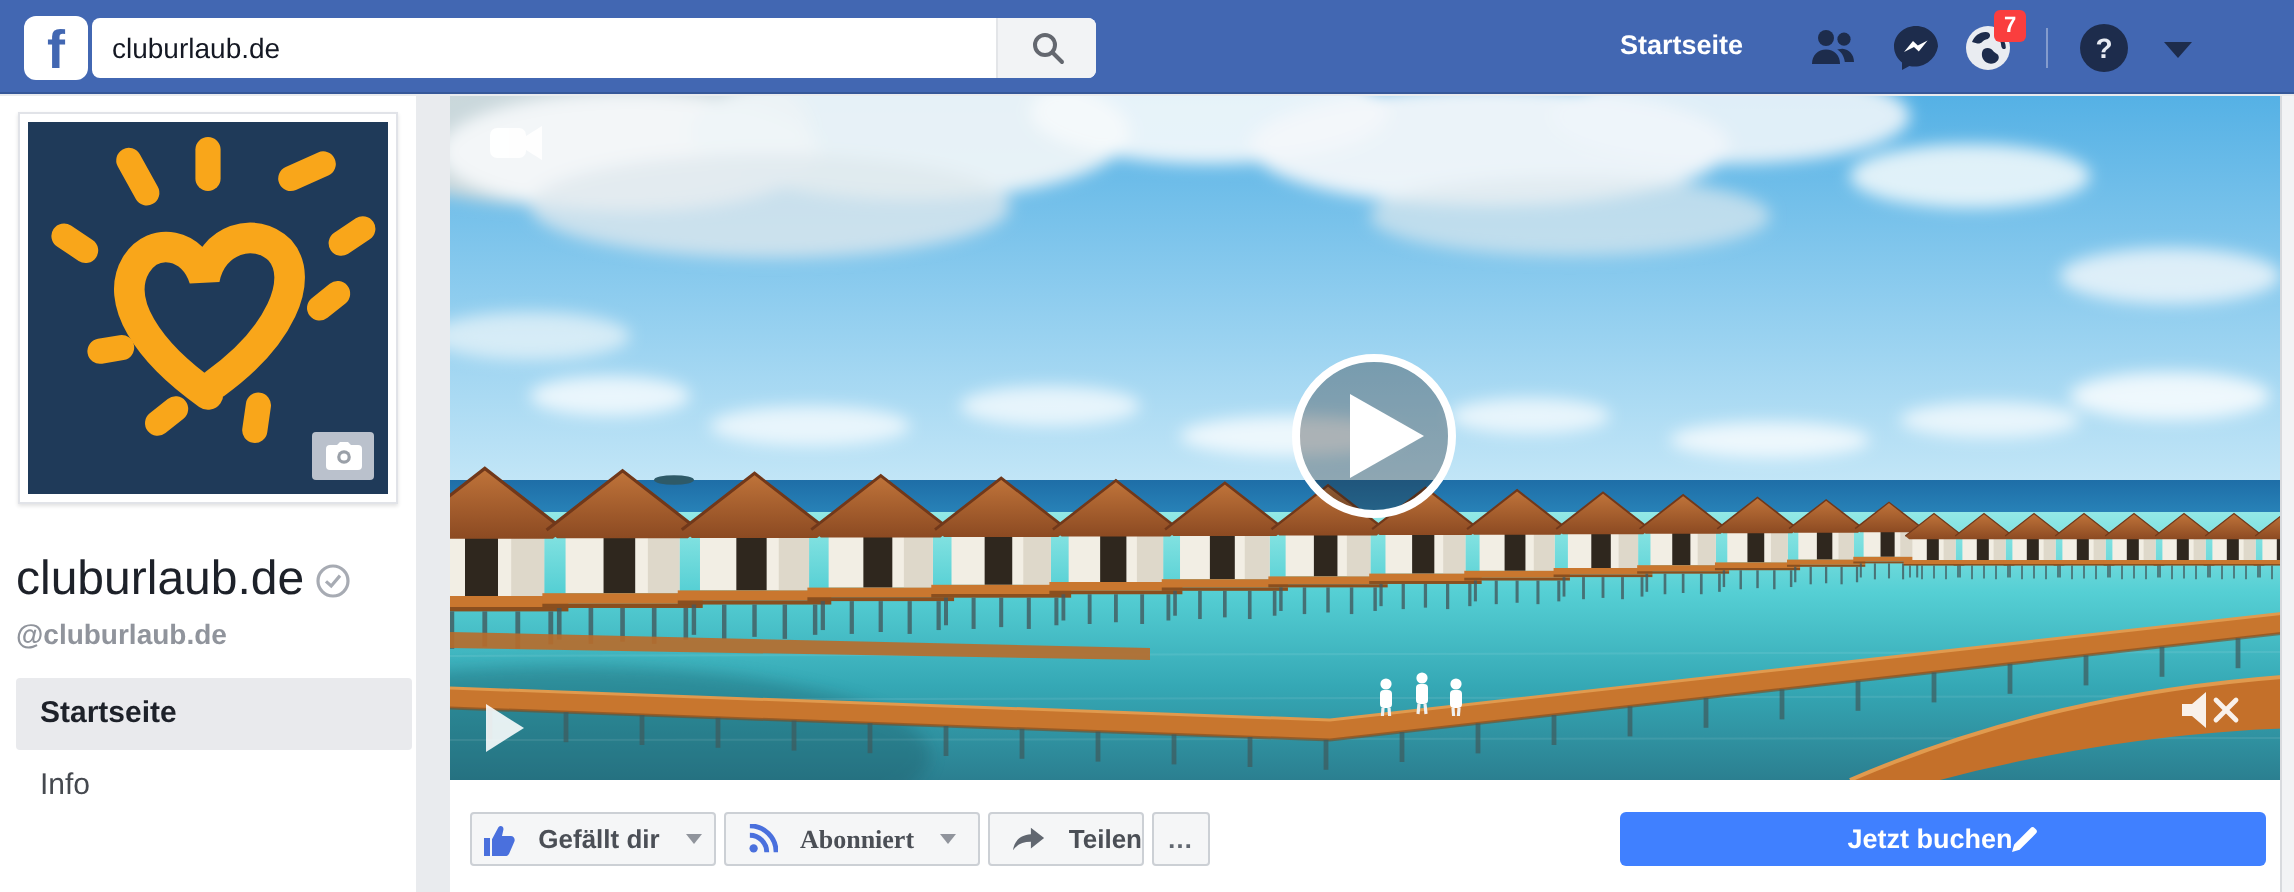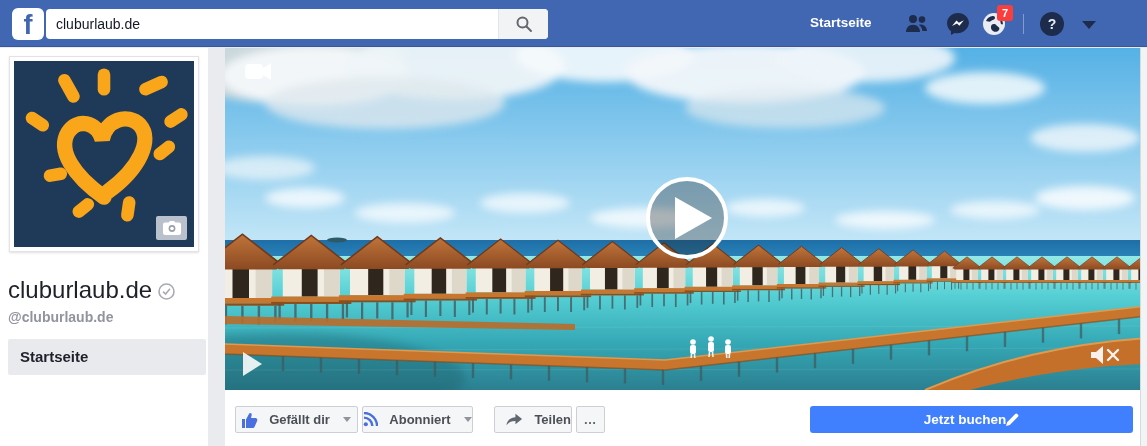--- a/index.html
+++ b/index.html
@@ -121,20 +121,21 @@
   </div>
 
   <div class="page-title"><span>cluburlaub.de</span><span class="verified"><svg width="17" height="17" viewBox="0 0 17 17">
           <circle cx="8.5" cy="8.5" r="7.5" fill="none" stroke="#a7abb3" stroke-width="1.6"></circle>
           <polyline points="5,8.7 7.6,11 12,5.8" fill="none" stroke="#a7abb3" stroke-width="1.6"></polyline>
         </svg></span></div>
   <div class="page-handle">@cluburlaub.de</div>
 
   <div class="menu">
     <div class="menu-item active">Startseite</div>
+    <div class="menu-item">Info</div>
   </div>
 </div>
 
 <div class="cover">
   <svg id="scene" width="922" height="342" viewBox="0 0 922 342">
     <defs>
       <linearGradient id="skyG" x1="0" y1="0" x2="0" y2="1">
         <stop offset="0" stop-color="#55b1e5"></stop>
           <stop offset="1" stop-color="#c9e9f8"></stop>
       </linearGradient>
@@ -640,21 +641,21 @@
 
 <div class="actionbar">
   <div class="btn" style="left:10px;width:123px;">
     <svg width="16" height="16" viewBox="0 0 16 16">
       <path fill="#4a70dd" d="M0 7h3v9H0zM4 16h6.6c.9 0 1.7-.5 2-1.3l2.6-6c.5-1.2-.3-2.7-1.8-2.7H9l.7-3.1C10 1.4 8.4.3 7.2 1.6L4 7.6z"></path>
     </svg>
     <span>Gefällt dir</span>
     <div class="caret-sm"></div>
   </div>
 
-  <div class="btn" style="left:137px;width:111px;">
+  <div class="btn" style="left:137px;width:128px;font-family:Liberation Serif, serif;">
     <svg width="15" height="15" viewBox="0 0 16 16">
       <circle cx="3" cy="13" r="2.2" fill="#4a70dd"></circle>
       <path d="M1 6 a9 9 0 0 1 9 9" stroke="#4a70dd" stroke-width="2.6" fill="none"></path>
       <path d="M1 1 a14 14 0 0 1 14 14" stroke="#4a70dd" stroke-width="2.6" fill="none"></path>
     </svg>
     <span>Abonniert</span>
     <div class="caret-sm"></div>
   </div>
 
   <div class="btn" style="left:269px;width:78px;justify-content:flex-end;">

